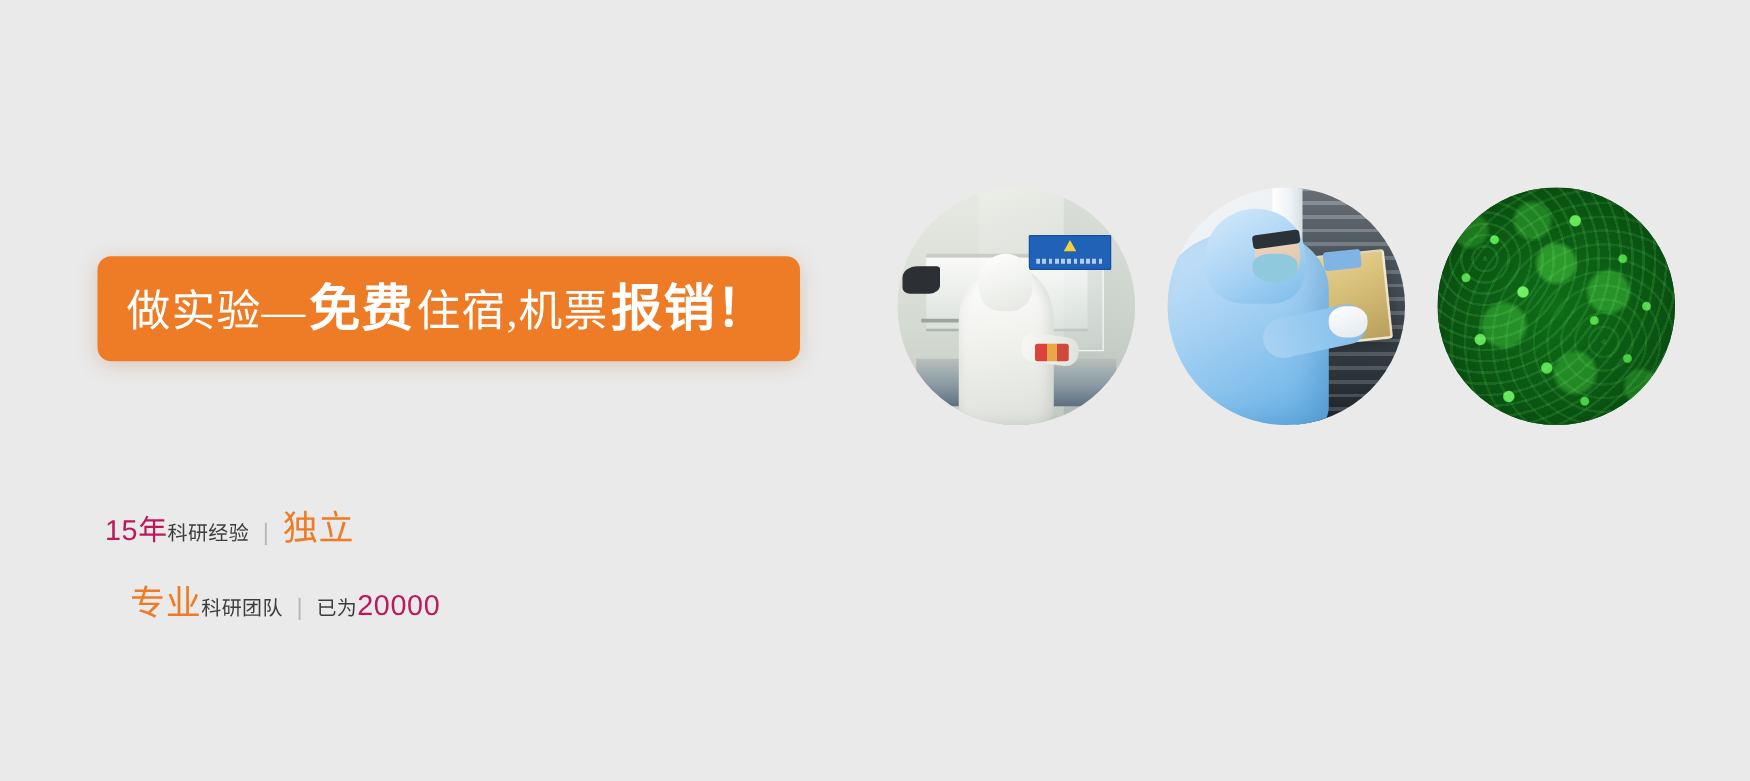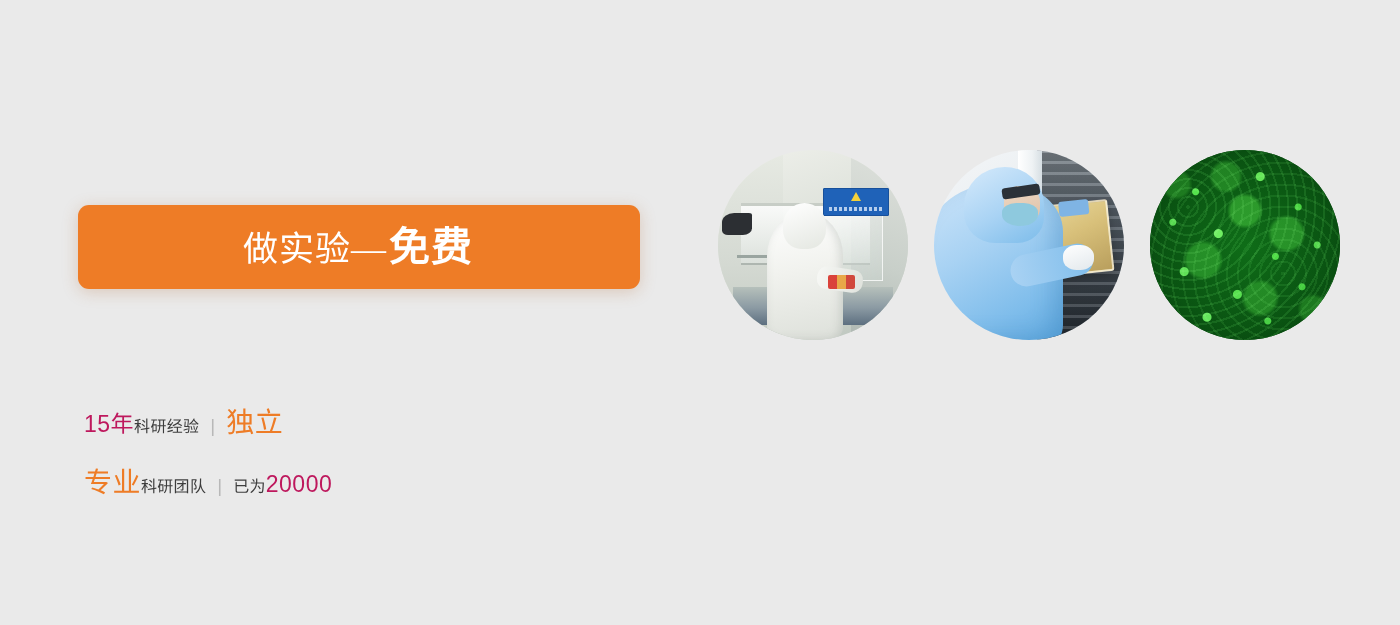--- a/index.html
+++ b/index.html
@@ -287,21 +287,21 @@
     top: 400px;
     width: 800px;
   }
   .feature-line {
     display: flex;
     align-items: baseline;
     white-space: nowrap;
     color: #3d3d3d;
     margin-bottom: 20px;
   }
-  .feature-line:last-child { margin-bottom: 0; }
+  .feature-line:last-child { margin-bottom: 0; margin-left: 20px; }
 
   .f-accent {
     color: #ee7c26;
     font-size: 28px;
     font-weight: 400;
     letter-spacing: 0.5px;
   }
   .f-accent-num {
     color: #be185d;
     font-size: 23px;
@@ -322,20 +322,22 @@
 </style>
 </head>
 <body>
 
 <div class="stage">
 
   <div class="promo-banner">
     <div class="promo-text">
       <span class="seg-md">做实验—</span>
       <span class="seg-xl">免费</span>
+      <span class="seg-md">住宿,机票</span>
+      <span class="seg-xl">报销！</span>
     </div>
   </div>
 
   <div class="photo-row">
 
     <div class="photo-circle p1">
       <div class="photo-inner">
         <div class="cab-bg"></div>
         <div class="cab-wall-l"></div>
         <div class="cab-wall-r"></div>

